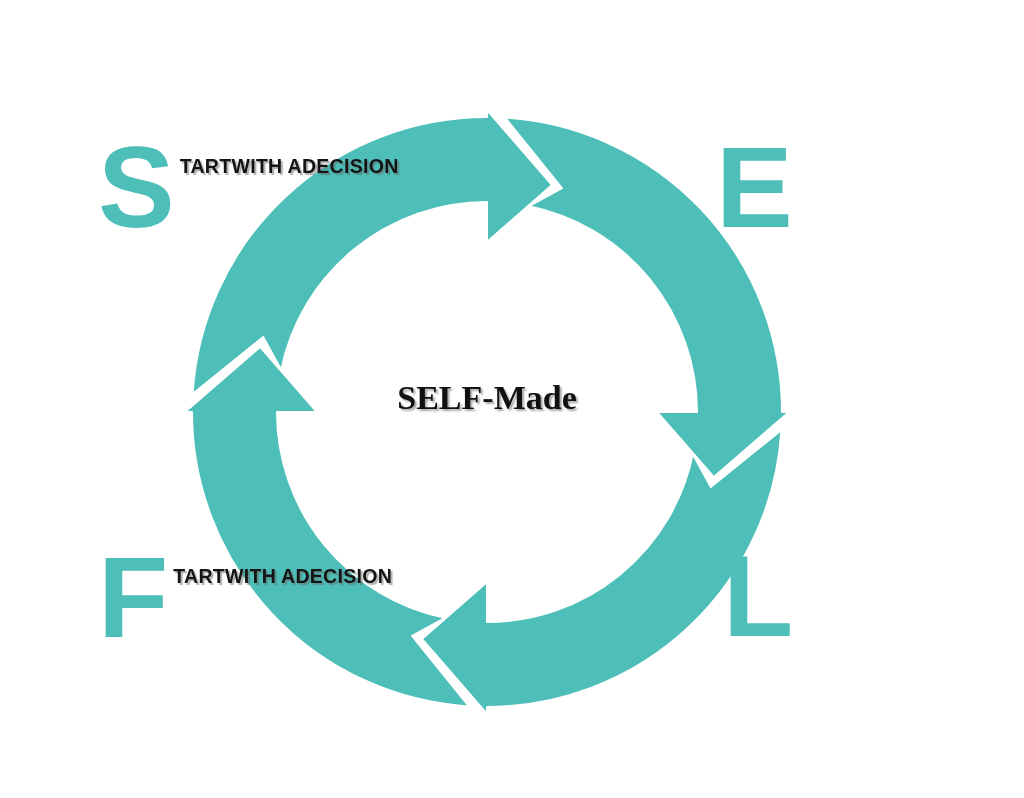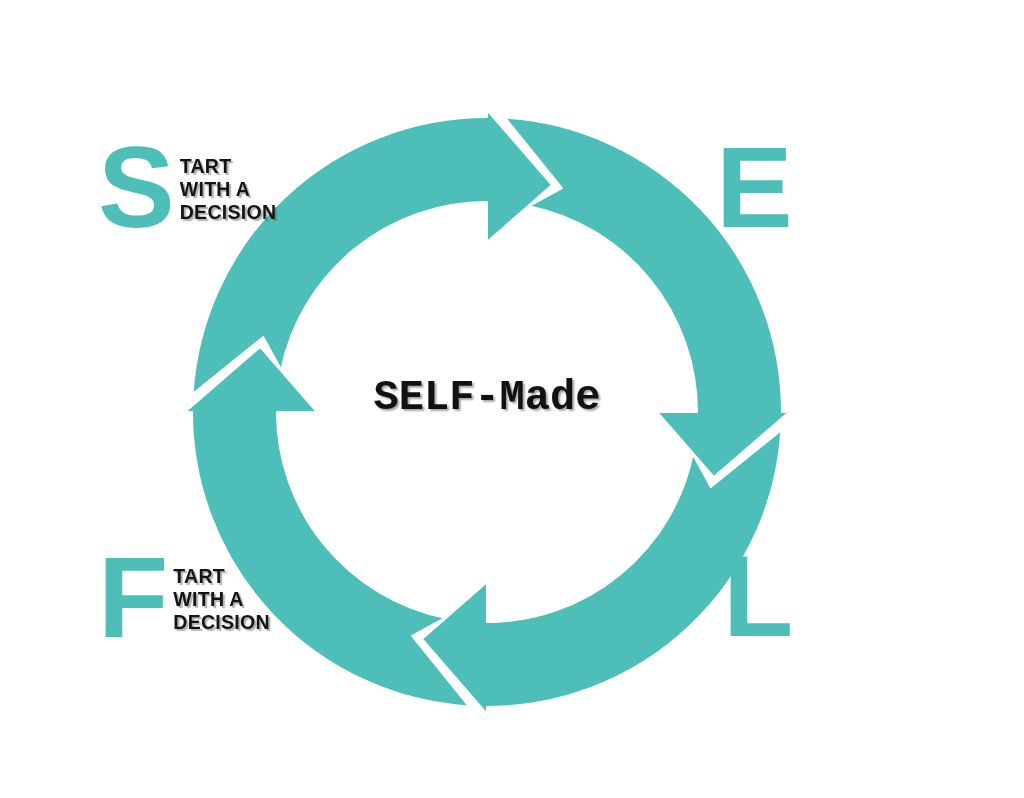--- a/index.html
+++ b/index.html
@@ -11,41 +11,41 @@
     position:relative;
     width:1024px;height:798px;
     background:#ffffff;
     overflow:hidden;
     font-family:"Liberation Sans",sans-serif;
   }
   .cycle-svg{position:absolute;left:0;top:0;}
   .center-label{
     position:absolute;left:487px;top:398px;
     transform:translate(-50%,-50%);
-    font-family:Liberation Mono, monospace;
-    font-weight:700;font-size:42px;
+    font-family:Liberation Serif, serif;
+    font-weight:700;font-size:34px;
     color:#111111;
     text-shadow:2px 2px 2px rgba(0,0,0,0.35);
     white-space:nowrap;
   }
   .group{
     position:absolute;
     display:flex;align-items:flex-start;gap:7px;
     white-space:nowrap;
   }
   .g-tl{left:98px;top:138px;}
   .g-tr{left:716px;top:138px;}
   .g-bl{left:98px;top:548px;}
   .g-br{left:723px;top:547px;}
   .initial{
     font-weight:700;font-size:115px;line-height:0.86;
     color:var(--accent);
     letter-spacing:-2px;
   }
-  .lines{display:flex;flex-direction:column;margin-top:17px;}
+  .lines{display:flex;flex-direction:row;margin-top:17px;}
   .line{
     font-weight:700;font-size:19.5px;line-height:23px;
     letter-spacing:0.3px;
     color:var(--text);
     text-shadow:2px 2px 1px rgba(100,100,100,0.5);
   }
 </style>
 </head>
 <body>
 

